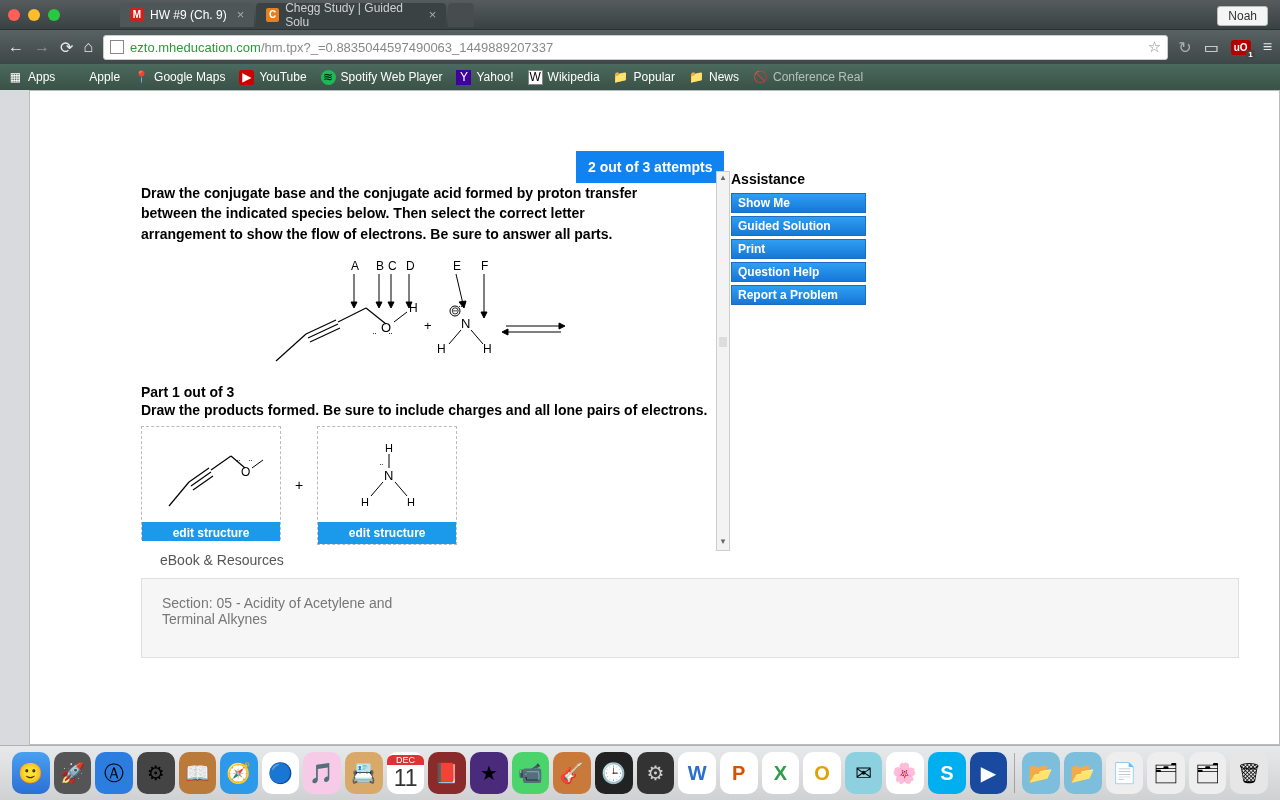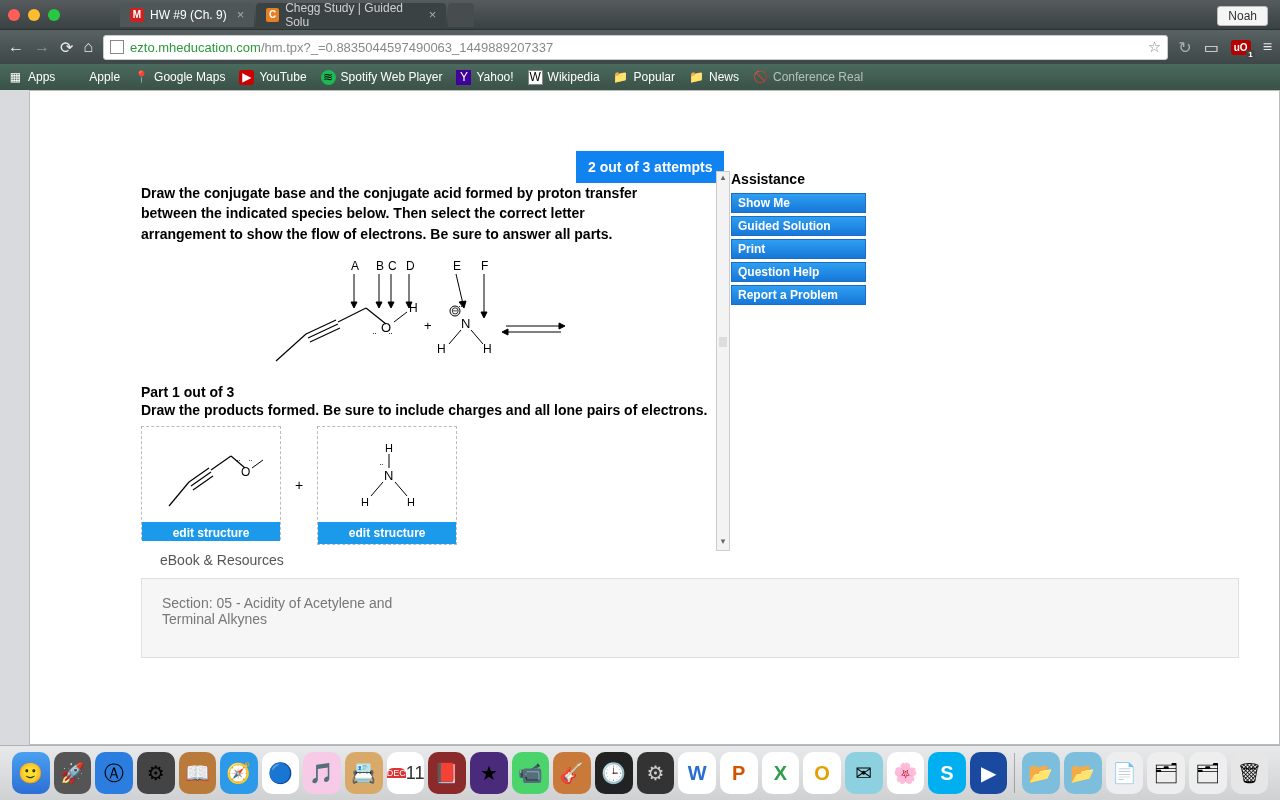--- a/index.html
+++ b/index.html
@@ -313,23 +313,23 @@
 <div class="dock">
   <div class="app" style="background:linear-gradient(#4aa0f0,#2c6fd6)">🙂</div>
   <div class="app" style="background:#555">🚀</div>
   <div class="app" style="background:#2b7de0">Ⓐ</div>
   <div class="app" style="background:#444">⚙</div>
   <div class="app" style="background:#b97a3a">📖</div>
   <div class="app" style="background:#2c9ae8">🧭</div>
   <div class="app" style="background:#fff">🔵</div>
   <div class="app" style="background:#f7cbe7">🎵</div>
   <div class="app" style="background:#d9a96a">📇</div>
-  <div class="app" style="background:#fff;flex-direction:row;font-size:9px">
+  <div class="app" style="background:#fff;flex-direction:column;font-size:9px">
     <div style="background:#d33;color:#fff;width:100%;text-align:center;border-radius:6px 6px 0 0">DEC</div>
-    <div style="font-size:18px;color:#333">11</div>
+    <div style="font-size:23px;color:#333">11</div>
   </div>
   <div class="app" style="background:#8a2a2a">📕</div>
   <div class="app" style="background:#4a2a7a">★</div>
   <div class="app" style="background:#4bd46b">📹</div>
   <div class="app" style="background:#c97a3a">🎸</div>
   <div class="app" style="background:#222;color:#ddd">🕒</div>
   <div class="app" style="background:#333;color:#ccc">⚙</div>
   <div class="app" style="background:#fff;color:#2a6ed0;font-weight:bold">W</div>
   <div class="app" style="background:#fff;color:#d35400;font-weight:bold">P</div>
   <div class="app" style="background:#fff;color:#2e9e4b;font-weight:bold">X</div>

